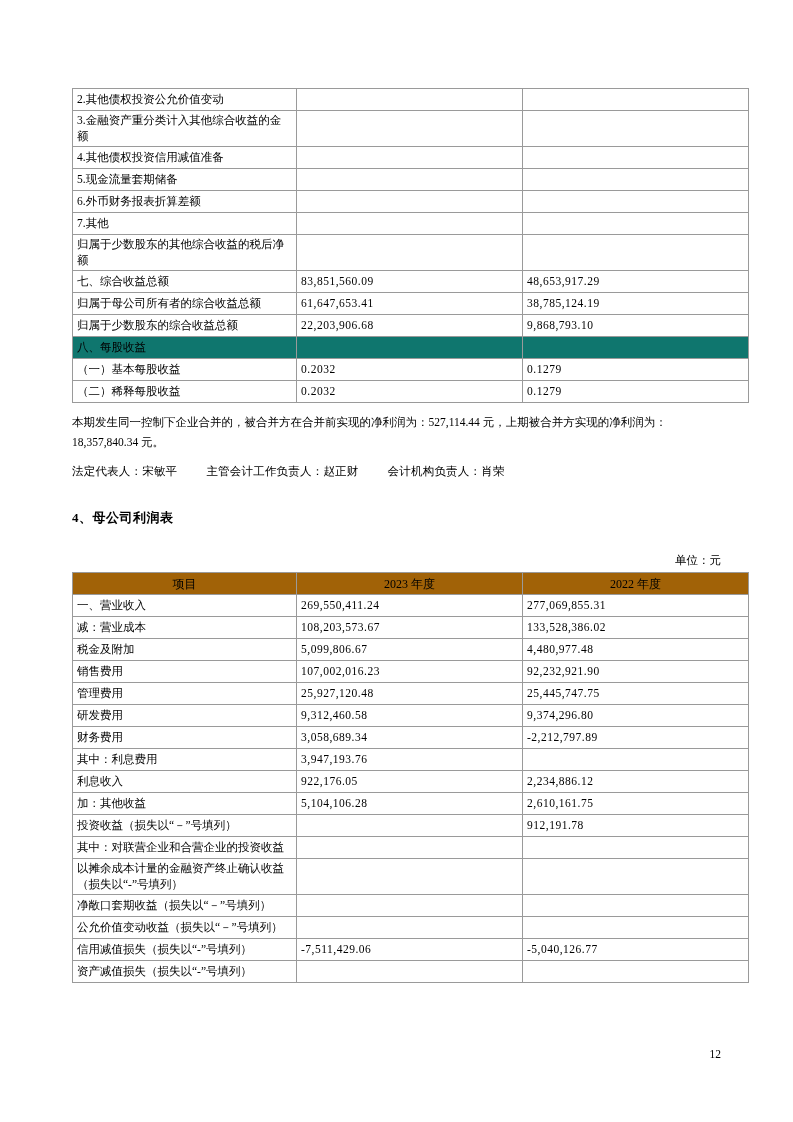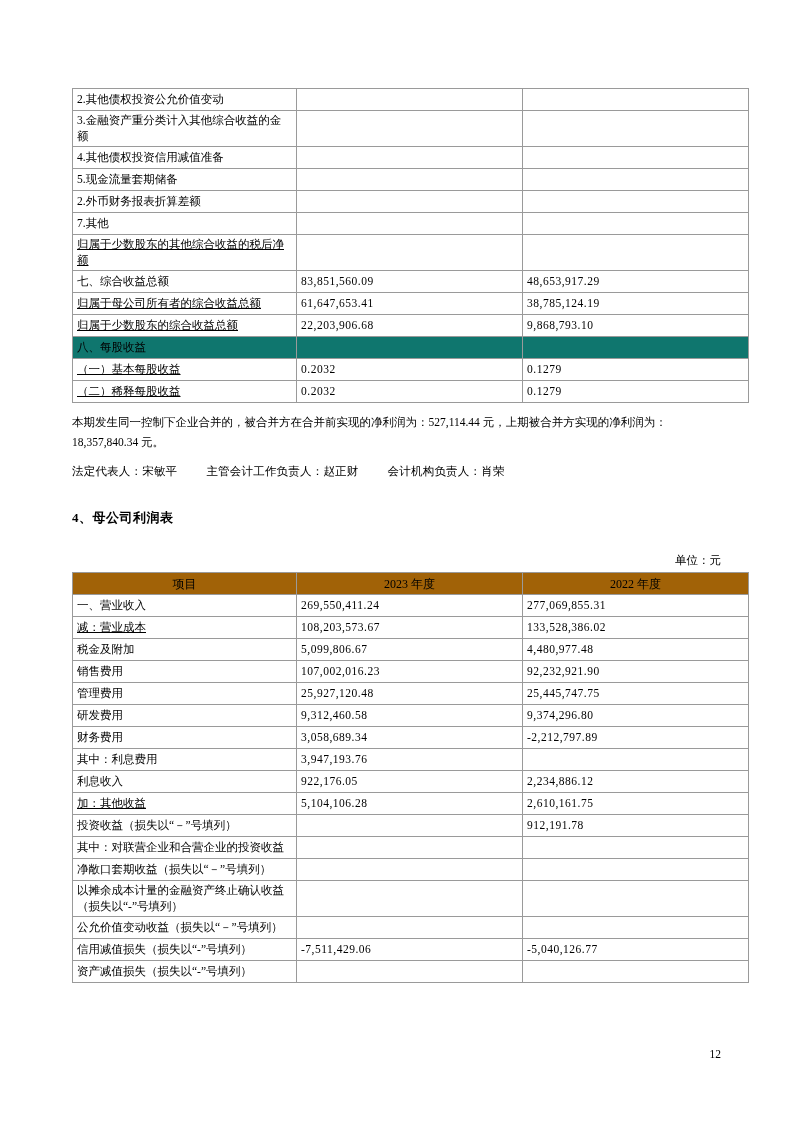--- a/index.html
+++ b/index.html
@@ -37,21 +37,21 @@
   .col-item { width: 215px; }
   .col-num { width: 217px; }
   .num {
     text-align: left;
     font-family: "Liberation Serif", "DejaVu Serif", serif;
     letter-spacing: 0.5px;
     padding-right: 6px;
   }
   .shade { background: #0f766e; }
   .ind0 { padding-left: 4px; }
-  .ind1 { padding-left: 18px; text-decoration: underline; }
+  .ind1 { padding-left: 18px; }
   .ind2 { padding-left: 32px; }
   .ind3 { padding-left: 46px; }
   .ind4 { padding-left: 58px; }
   .wrapcell { line-height: 1.4; }
   .note {
     font-size: 11.5px;
     line-height: 1.75;
     margin-top: 9px;
     text-indent: 0;
   }
@@ -111,21 +111,21 @@
           <td class="col-item ind2 wrapcell">4.其他债权投资信用减值准备</td>
           <td class="col-num num"></td>
           <td class="col-num num"></td>
         </tr>
         <tr>
           <td class="col-item ind2 wrapcell">5.现金流量套期储备</td>
           <td class="col-num num"></td>
           <td class="col-num num"></td>
         </tr>
         <tr>
-          <td class="col-item ind2 wrapcell">2.外币财务报表折算差额</td>
+          <td class="col-item ind2 wrapcell">6.外币财务报表折算差额</td>
           <td class="col-num num"></td>
           <td class="col-num num"></td>
         </tr>
         <tr>
           <td class="col-item ind2 wrapcell">7.其他</td>
           <td class="col-num num"></td>
           <td class="col-num num"></td>
         </tr>
         <tr>
           <td class="col-item ind1 wrapcell tall">归属于少数股东的其他综合收益的税后净额</td>
@@ -238,26 +238,26 @@
           <td class="col-item ind2 wrapcell tall">投资收益（损失以“－”号填列）</td>
           <td class="col-num num"></td>
           <td class="col-num num">912,191.78</td>
         </tr>
         <tr>
           <td class="col-item ind3 wrapcell tall">其中：对联营企业和合营企业的投资收益</td>
           <td class="col-num num"></td>
           <td class="col-num num"></td>
         </tr>
         <tr>
+          <td class="col-item ind4 wrapcell tall3">以摊余成本计量的金融资产终止确认收益（损失以“-”号填列）</td>
+          <td class="col-num num"></td>
+          <td class="col-num num"></td>
+        </tr>
+        <tr>
           <td class="col-item ind2 wrapcell tall">净敞口套期收益（损失以“－”号填列）</td>
-          <td class="col-num num"></td>
-          <td class="col-num num"></td>
-        </tr>
-        <tr>
-          <td class="col-item ind4 wrapcell tall3">以摊余成本计量的金融资产终止确认收益（损失以“-”号填列）</td>
           <td class="col-num num"></td>
           <td class="col-num num"></td>
         </tr>
         <tr>
           <td class="col-item ind2 wrapcell tall">公允价值变动收益（损失以“－”号填列）</td>
           <td class="col-num num"></td>
           <td class="col-num num"></td>
         </tr>
         <tr>
           <td class="col-item ind2 wrapcell tall">信用减值损失（损失以“-”号填列）</td>

